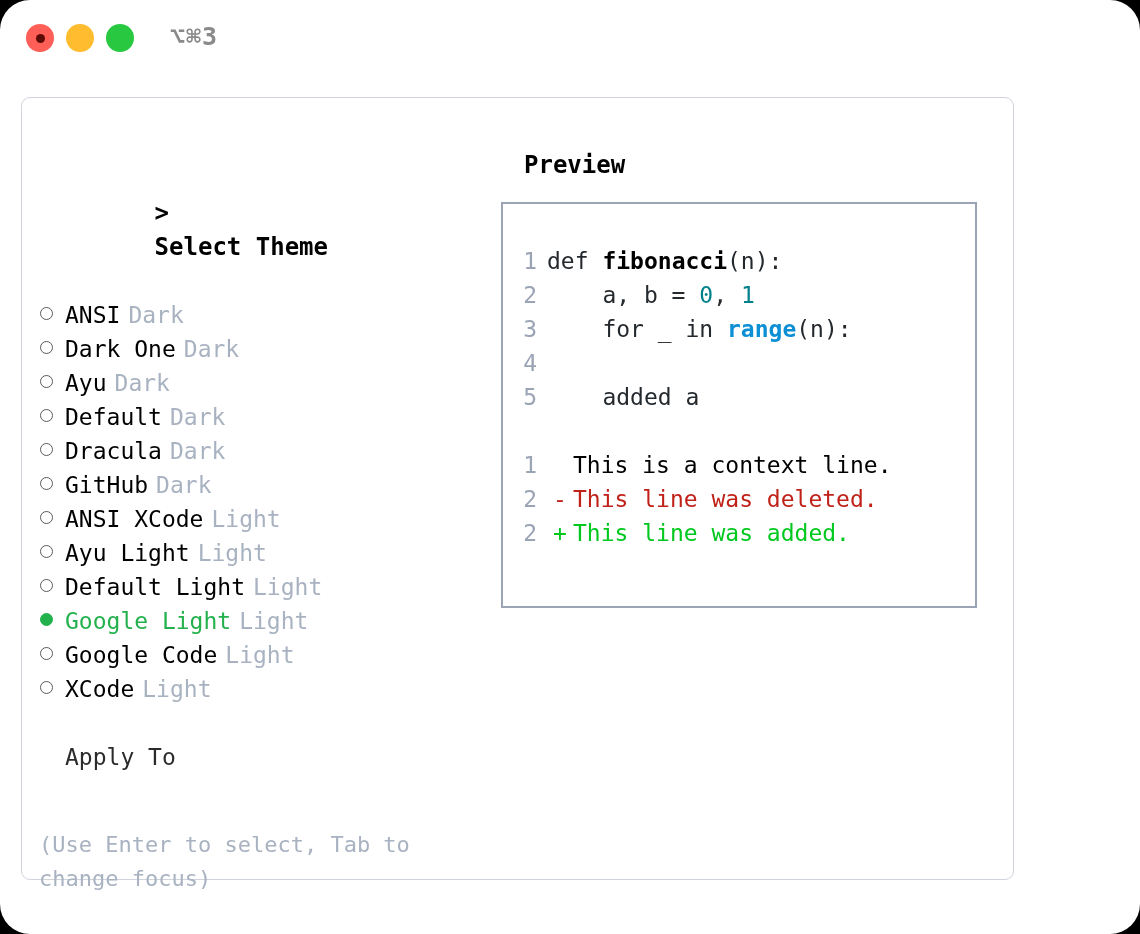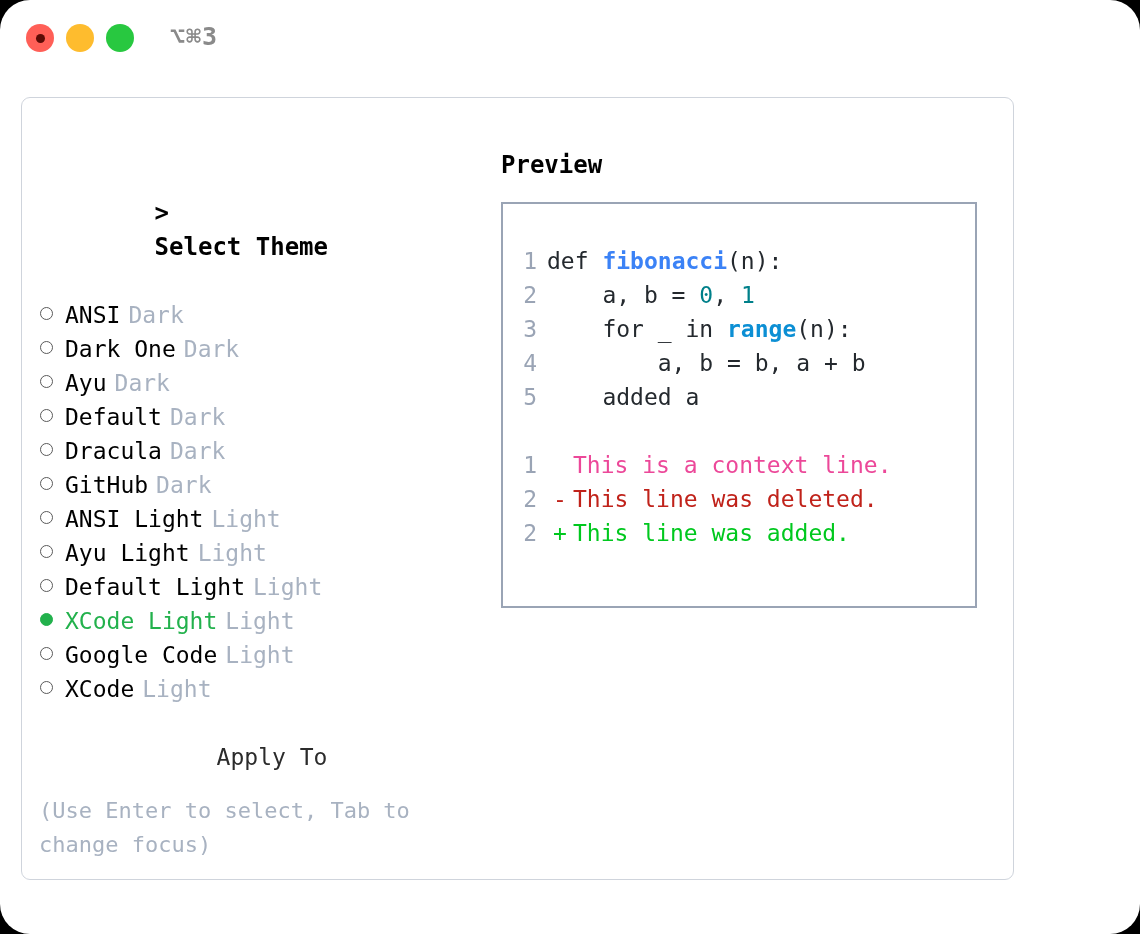--- a/index.html
+++ b/index.html
@@ -139,44 +139,44 @@
   }
 
   .section-gap { height: 34px; }
 
   .apply-head {
     font-size: 23px;
     color: #2b2b2b;
     line-height: 34px;
     padding-left: 26px;
     white-space: pre;
-    text-align: center;
   }
 
   .hint {
-    margin-top: 20px;
+    margin-top: 54px;
     font-size: 22px;
     line-height: 34px;
     color: #a8b2c1;
     width: 410px;
     white-space: pre-wrap;
   }
 
   
   .right-col {
     position: absolute;
     left: 479px;
     top: 50px;
   }
   .preview-head {
     font-size: 24px;
     font-weight: bold;
     color: #000000;
     line-height: 34px;
     white-space: pre;
+    margin-left: 23px;
   }
   .preview-box {
     margin-top: 20px;
     width: 476px;
     height: 406px;
     border: 2px solid #9aa4b5;
     box-sizing: border-box;
     background: #ffffff;
     padding: 40px 0 0 0;
   }
@@ -190,29 +190,29 @@
   .gutter {
     flex: 0 0 44px;
     text-align: right;
     color: #9aa4b5;
     padding-right: 10px;
     box-sizing: border-box;
   }
   .code-text { color: #24292e; }
   .blank-line { height: 34px; }
 
-  .tok-fn   { color: #3b82f6; font-weight: bold; }
+  .tok-fn   { color: #000000; font-weight: bold; }
   .tok-num  { color: #00808a; }
   .tok-call { color: #0c8fd4; font-weight: bold; }
 
   .diff-mark {
     flex: 0 0 26px;
     text-align: center;
   }
-  .diff-ctx  { color: #ec4899; }
+  .diff-ctx  { color: #000000; }
   .diff-del  { color: #c0221a; }
   .diff-add  { color: #00c81e; }
 </style>
 </head>
 <body>
 
 <div class="window">
 
   <div class="titlebar">
     <div class="lights">
@@ -232,44 +232,44 @@
         <span>Select Theme</span>
       </div>
 
       <div id="theme-list">
           <div class="opt"><span class="marker"><span class="dot dot-empty"></span></span><span class="opt-label">ANSI</span><span class="opt-tag">Dark</span></div>
           <div class="opt"><span class="marker"><span class="dot dot-empty"></span></span><span class="opt-label">Dark One</span><span class="opt-tag">Dark</span></div>
           <div class="opt"><span class="marker"><span class="dot dot-empty"></span></span><span class="opt-label">Ayu</span><span class="opt-tag">Dark</span></div>
           <div class="opt"><span class="marker"><span class="dot dot-empty"></span></span><span class="opt-label">Default</span><span class="opt-tag">Dark</span></div>
           <div class="opt"><span class="marker"><span class="dot dot-empty"></span></span><span class="opt-label">Dracula</span><span class="opt-tag">Dark</span></div>
           <div class="opt"><span class="marker"><span class="dot dot-empty"></span></span><span class="opt-label">GitHub</span><span class="opt-tag">Dark</span></div>
-          <div class="opt"><span class="marker"><span class="dot dot-empty"></span></span><span class="opt-label">ANSI Light</span><span class="opt-tag">Light</span></div>
+          <div class="opt"><span class="marker"><span class="dot dot-empty"></span></span><span class="opt-label">ANSI XCode</span><span class="opt-tag">Light</span></div>
           <div class="opt"><span class="marker"><span class="dot dot-empty"></span></span><span class="opt-label">Ayu Light</span><span class="opt-tag">Light</span></div>
           <div class="opt"><span class="marker"><span class="dot dot-empty"></span></span><span class="opt-label">Default Light</span><span class="opt-tag">Light</span></div>
-          <div class="opt selected"><span class="marker"><span class="dot dot-filled"></span></span><span class="opt-label">XCode Light</span><span class="opt-tag">Light</span></div>
+          <div class="opt selected"><span class="marker"><span class="dot dot-filled"></span></span><span class="opt-label">Google Light</span><span class="opt-tag">Light</span></div>
           <div class="opt"><span class="marker"><span class="dot dot-empty"></span></span><span class="opt-label">Google Code</span><span class="opt-tag">Light</span></div>
           <div class="opt"><span class="marker"><span class="dot dot-empty"></span></span><span class="opt-label">XCode</span><span class="opt-tag">Light</span></div>
         </div>
 
       <div class="section-gap"></div>
 
       <div class="apply-head">Apply To</div>
 
 
       <div class="hint">(Use Enter to select, Tab to change focus)</div>
     </div>
 
     <div class="right-col">
       <div class="preview-head">Preview</div>
       <div class="preview-box">
         <div id="code-block">
             <div class="code-line"><span class="gutter">1</span><span><span class="code-text">def </span><span class="tok-fn">fibonacci</span><span class="code-text">(n):</span></span></div>
             <div class="code-line"><span class="gutter">2</span><span><span class="code-text">    a, b = </span><span class="tok-num">0</span><span class="code-text">, </span><span class="tok-num">1</span></span></div>
             <div class="code-line"><span class="gutter">3</span><span><span class="code-text">    for _ in </span><span class="tok-call">range</span><span class="code-text">(n):</span></span></div>
-            <div class="code-line"><span class="gutter">4</span><span><span class="code-text">        a, b = b, a + b</span></span></div>
+            <div class="code-line"><span class="gutter">4</span></div>
             <div class="code-line"><span class="gutter">5</span><span><span class="code-text">    added a</span></span></div>
           </div>
         <div class="blank-line"></div>
         <div id="diff-block">
             <div class="code-line"><span class="gutter">1</span><span class="diff-mark diff-ctx"></span><span class="diff-ctx">This is a context line.</span></div>
             <div class="code-line"><span class="gutter">2</span><span class="diff-mark diff-del">-</span><span class="diff-del">This line was deleted.</span></div>
             <div class="code-line"><span class="gutter">2</span><span class="diff-mark diff-add">+</span><span class="diff-add">This line was added.</span></div>
           </div>
       </div>
     </div>

